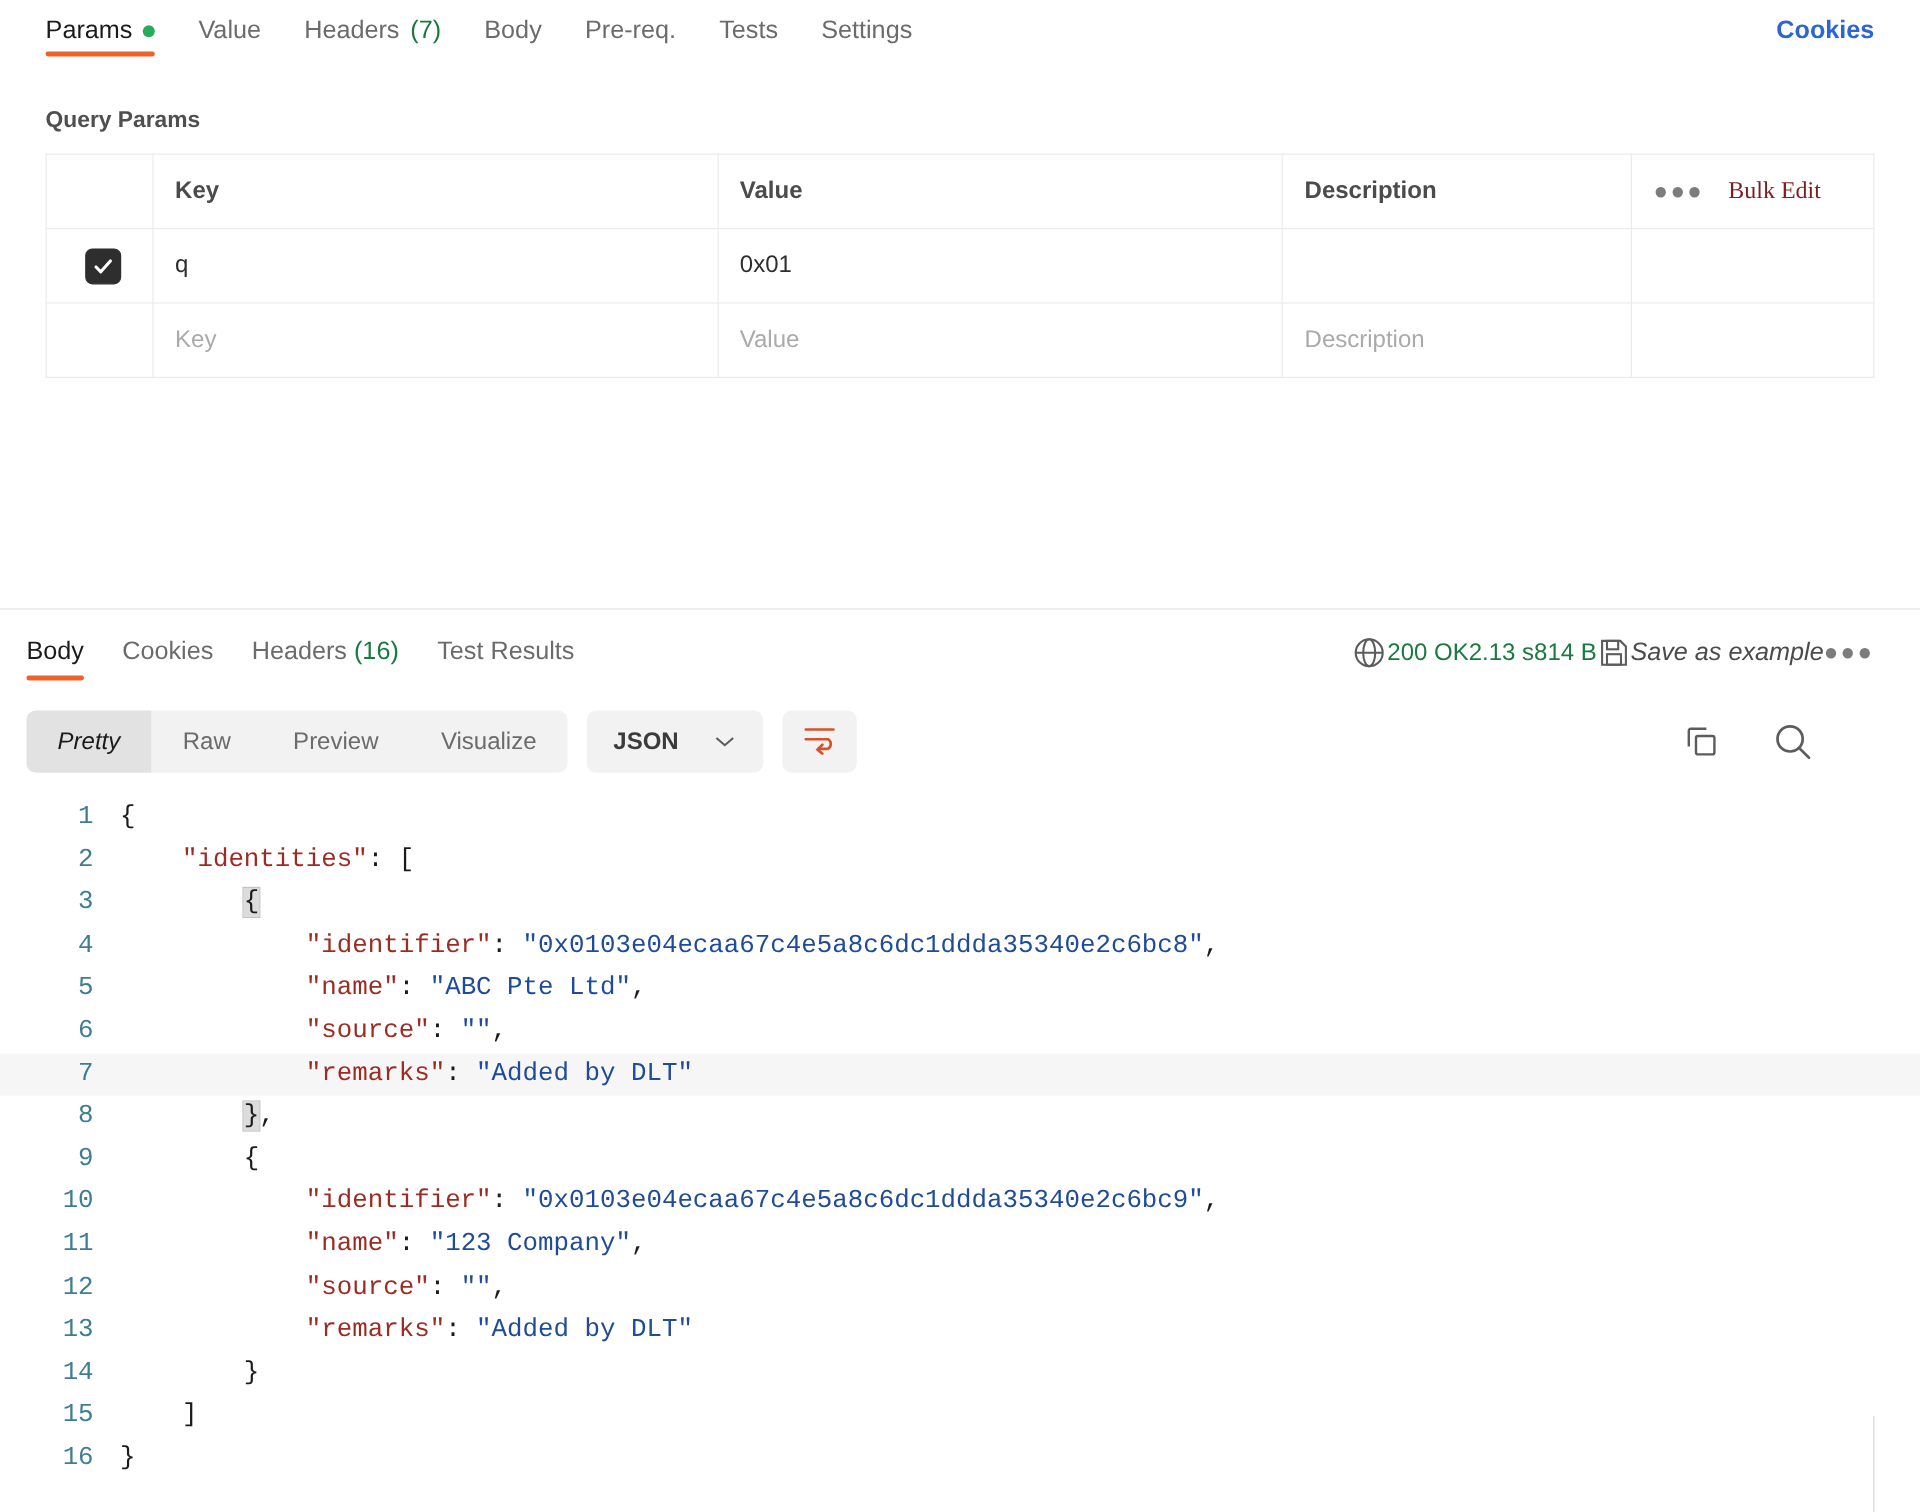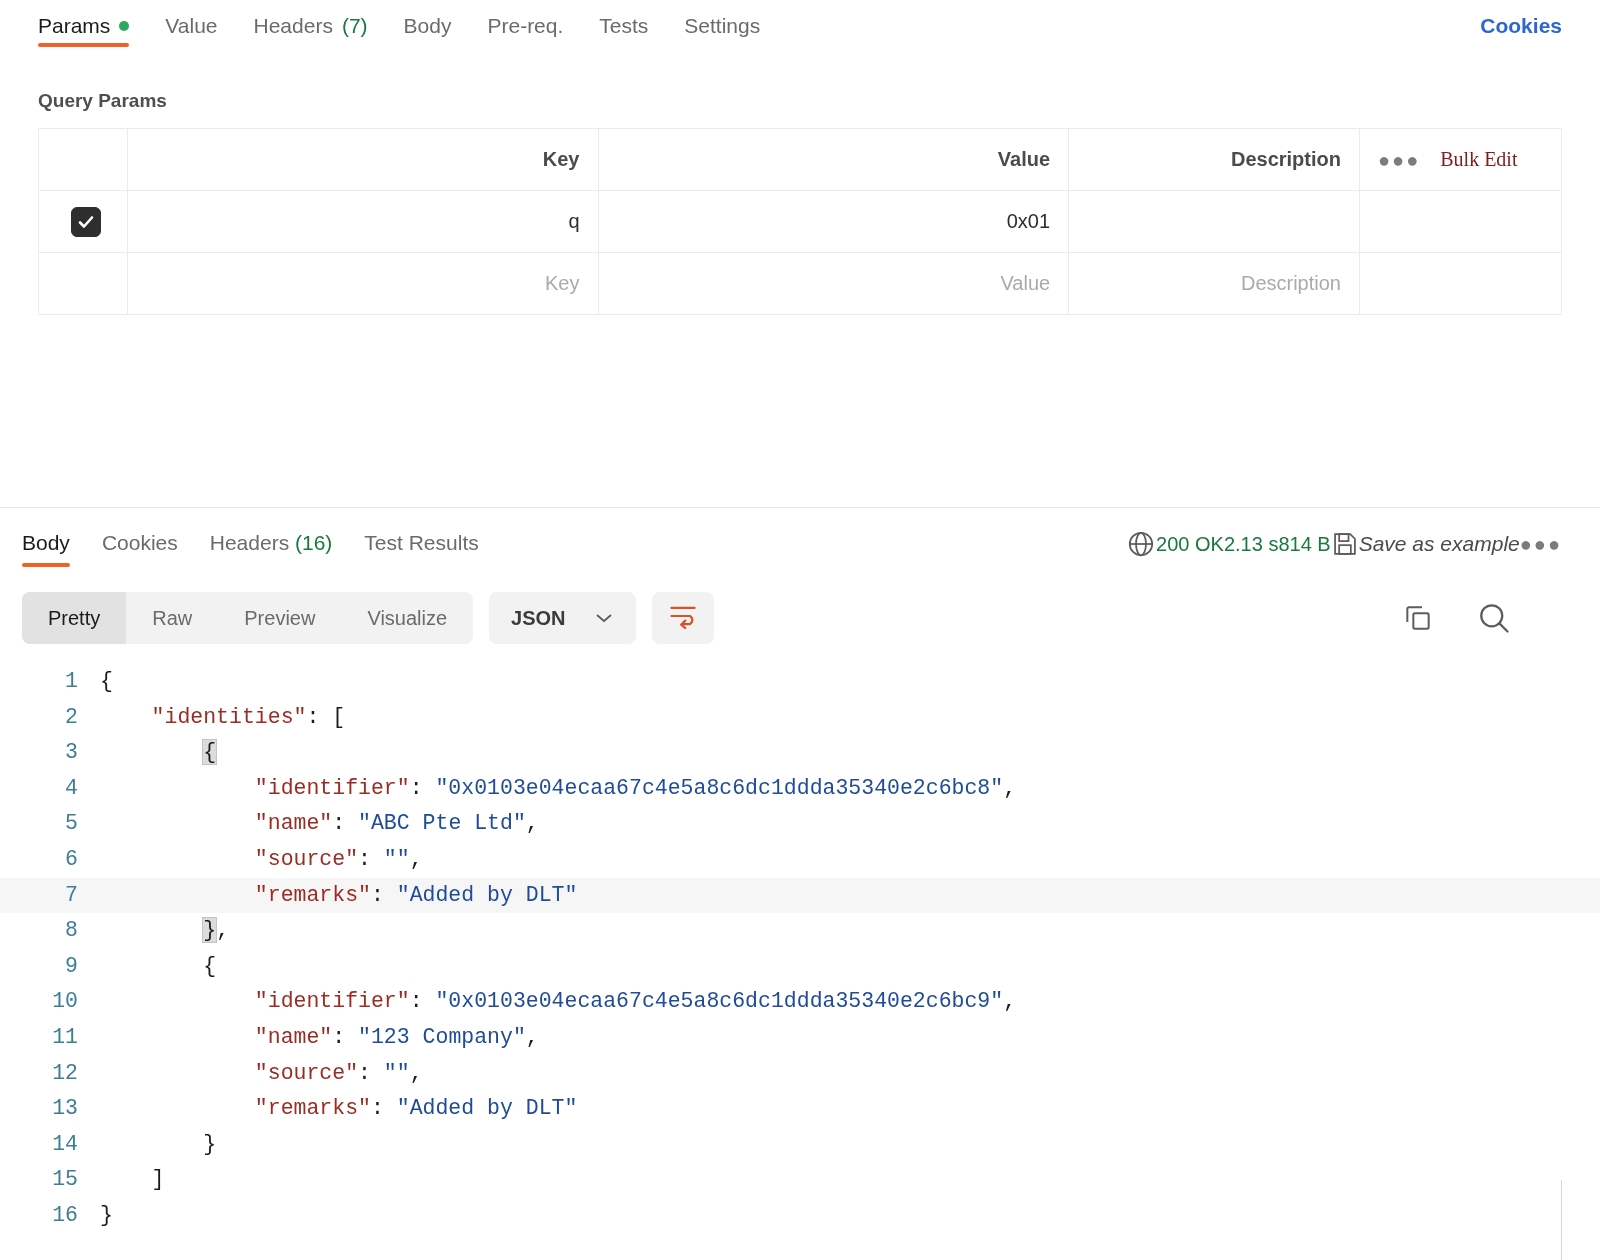--- a/index.html
+++ b/index.html
@@ -53,21 +53,21 @@
     margin: 0 38px;
     border: 1px solid #e4e4e4;
     border-collapse: collapse;
     width: calc(100% - 76px);
     table-layout: fixed;
   }
   .params-table td, .params-table th {
     border: 1px solid #ebebeb;
     padding: 0 18px;
     height: 62px;
-    text-align: right;
+    text-align: left;
     font-size: 20px;
     font-weight: 400;
     vertical-align: middle;
   }
   .params-table th {
     font-weight: 700; color: #4b4b4b; font-size: 20px;
   }
   .col-check { width: 88px; }
   .col-key   { width: 466px; }
   .col-val   { width: 466px; }
@@ -123,21 +123,21 @@
     padding: 0 22px; height: 76px; gap: 16px;
   }
   .segmented {
     display: flex; background: #f2f2f2; border-radius: 8px; overflow: hidden;
     height: 52px;
   }
   .seg {
     display: flex; align-items: center; padding: 0 26px;
     font-size: 20px; color: #6b6b6b; cursor: pointer; white-space: nowrap;
   }
-  .seg.active { background: #e2e2e2; color: #1b1b1b; }
+  .seg.active { background: #e2e2e2; color: #1b1b1b; font-style: italic; }
   .lang-select {
     display: flex; align-items: center; gap: 28px;
     background: #f2f2f2; border-radius: 8px;
     height: 52px; padding: 0 22px; font-size: 20px; color: #3b3b3b;
     font-weight: 700; cursor: pointer;
   }
   .lang-select .chev { font-weight: 400; color: #5c5c5c; font-size: 18px; }
   .wrap-btn {
     display: flex; align-items: center; justify-content: center;
     background: #f2f2f2; border-radius: 8px;

